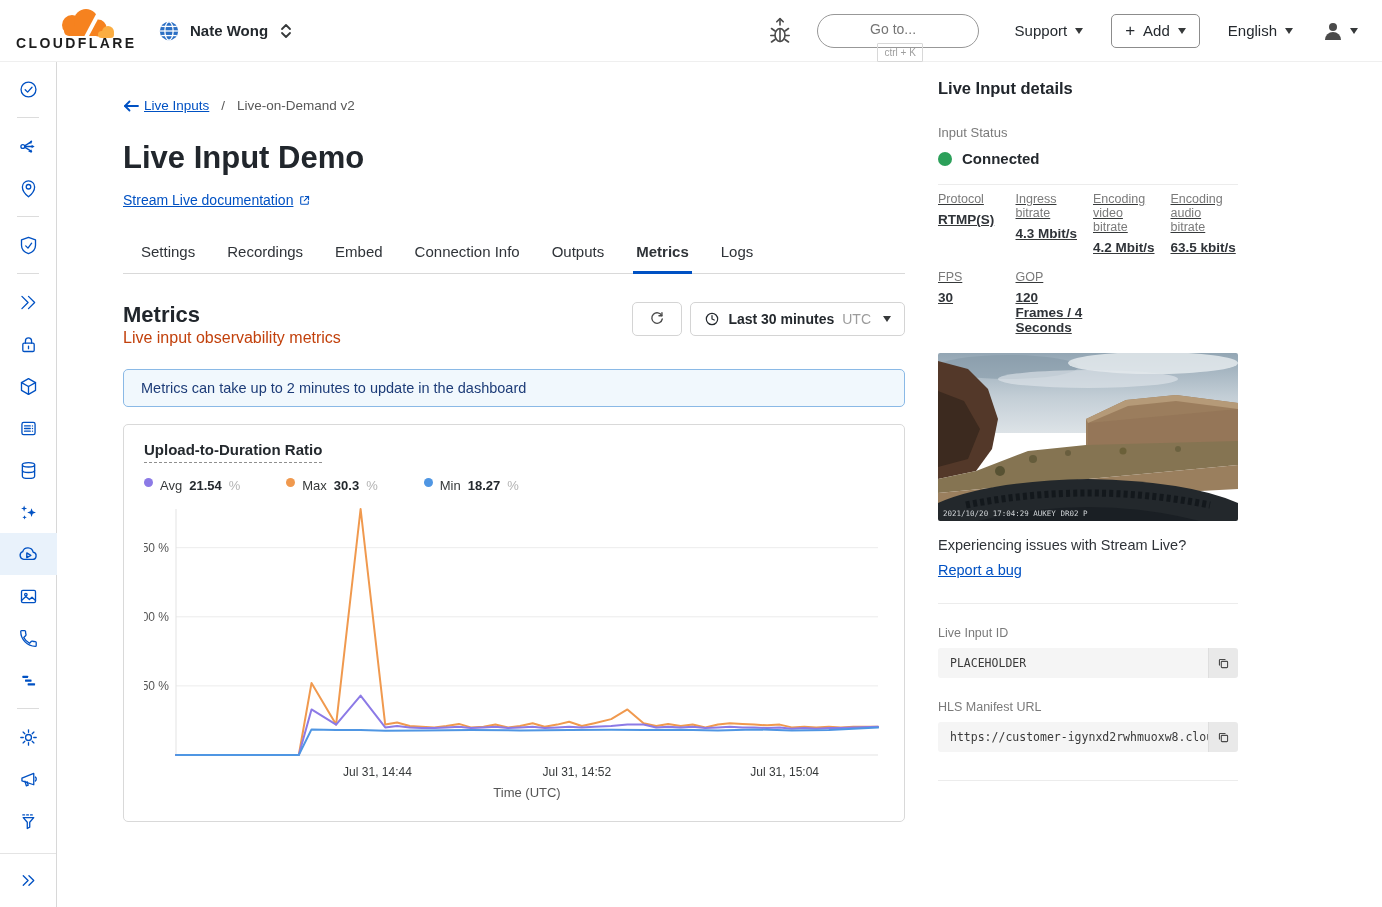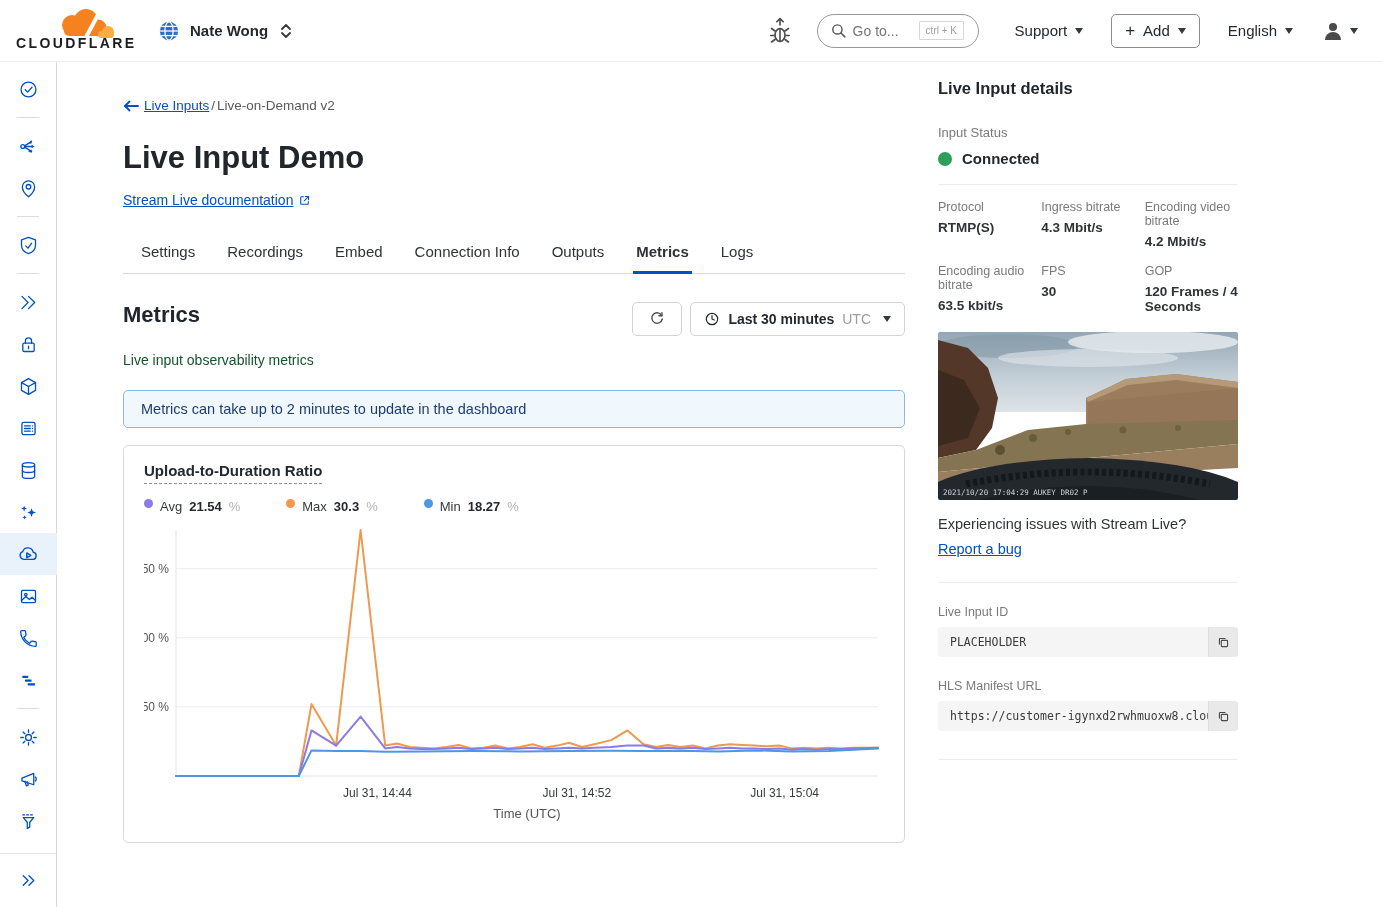--- a/index.html
+++ b/index.html
@@ -12,21 +12,21 @@
     display:flex; align-items:center; padding:0 24px 0 16px; border-bottom:1px solid #efefef; z-index:9; }
   .logo { position:relative; width:112px; height:50px; margin-right:30px; flex:none; }
   .logo .cloud { position:absolute; top:3px; left:30px; }
   .logo .brand { position:absolute; bottom:5px; left:0; font-size:14px; font-weight:700;
     letter-spacing:2.4px; color:#1d1d1d; }
   .acct { display:flex; align-items:center; gap:10px; cursor:pointer; }
   .acct .name { font-size:15px; font-weight:700; color:#24292e; }
   .spacer { flex:1; }
   .bug-btn { margin-right:24px; cursor:pointer; }
   .search-pill { display:flex; align-items:center; gap:6px; border:1px solid #989898;
-    border-radius:17px; height:34px; padding:0 7px 0 12px; width:162px; margin-right:36px; }
+    border-radius:17px; height:34px; padding:0 7px 0 12px; width:162px; margin-right:36px;flex-direction:column; }
   .search-pill input { border:0; outline:0; width:60px; font-size:14px; color:#36393a;
     font-family:"Liberation Sans", sans-serif; background:transparent; }
   .kbd { border:1px solid #d8d8d8; border-radius:1px; color:#9e9e9e; font-size:10px;
     padding:3px 6px; white-space:nowrap; }
   .hmenu { display:flex; align-items:center; gap:8px; font-size:15px; color:#24292e;
     margin-right:28px; cursor:pointer; }
   .add-btn { display:flex; align-items:center; gap:8px; border:1px solid #8c8c8c;
     border-radius:5px; height:34px; padding:0 13px; font-size:15px; color:#24292e;
     background:#fff; margin-right:28px; cursor:pointer; }
   .add-btn .plus { font-size:17px; line-height:1; }
@@ -41,36 +41,36 @@
   .sitem { width:57px; height:42px; display:flex; align-items:center; justify-content:center; cursor:pointer; }
   .sitem.selected { background:#e9f2fb; }
   .sdiv { width:22px; border-top:1px solid #dcdcdc; margin:7px 0; }
   .sicon svg { stroke:#0051c3; stroke-width:1.5; fill:none; stroke-linecap:round; stroke-linejoin:round; }
   .sicon .fillb { fill:#0051c3; stroke:none; }
   .sbottom { position:absolute; bottom:0; left:0; width:56px; height:54px; border-top:1px solid #e4e4e4;
     display:flex; align-items:center; justify-content:center; cursor:pointer; }
 
   
   .main { position:absolute; left:123px; top:62px; width:782px; }
-  .breadcrumb { margin-top:36px; display:flex; align-items:center; gap:2px; font-size:13.5px; }
+  .breadcrumb { margin-top:36px; display:flex; align-items:center; gap:12px; font-size:13.5px; }
   .bc-link { display:flex; align-items:center; gap:5px; color:#0051c3; text-decoration:underline; cursor:pointer; }
   .bc-rest { color:#595959; }
   .page-title { margin-top:27px; font-size:31px; font-weight:700; color:#21262c; }
   .doclink { margin-top:16px; display:inline-flex; align-items:center; gap:5px; font-size:14px;
     color:#0051c3; text-decoration:underline; cursor:pointer; }
 
   .tabs { margin-top:24px; display:flex; border-bottom:1px solid #d9d9d9; padding-left:2px; }
   .tab { position:relative; padding:10px 16px 13px; font-size:15px; color:#2f3338; cursor:pointer; }
   .tab.active { font-weight:700; }
   .tab.active:after { content:""; position:absolute; left:13px; right:13px; bottom:-1px;
     height:3px; background:#0051c3; }
 
   .metrics-head { display:flex; align-items:flex-start; margin-top:28px; }
   .metrics-head h2 { font-size:22px; font-weight:700; color:#21262c; }
-  .metrics-sub { margin-top:24px; font-size:14px; color:#14532d; }
+  .metrics-sub { margin-top:1px; font-size:16px; color:#c2410c; }
   .mh-right { margin-left:auto; display:flex; gap:8px; }
   .icon-btn { width:50px; height:34px; border:1px solid #d4d4d4; border-radius:5px;
     background:#fff; display:flex; align-items:center; justify-content:center; cursor:pointer; }
   .range-btn { height:34px; border:1px solid #d4d4d4; border-radius:5px; background:#fff;
     display:flex; align-items:center; gap:8px; padding:0 13px; font-size:14px; cursor:pointer; }
   .range-btn .rlabel { font-weight:700; color:#24292e; }
   .range-btn .utc { color:#9c9c9c; }
 
   .banner { margin-top:22px; height:38px; display:flex; align-items:center; padding:0 17px;
     background:#f1f8fd; border:1px solid #8ab9e6; border-radius:5px; color:#1d3c78; font-size:14.5px; }
@@ -86,21 +86,21 @@
   #chart-svg { margin-top:8px; font-family:"Liberation Sans", sans-serif; }
 
   
   .panel { position:absolute; left:938px; top:44px; width:300px; }
   .panel-title { margin-top:35px; font-size:16.5px; font-weight:700; color:#21262c; }
   .status-label { margin-top:27px; font-size:13px; color:#7a7a7a; }
   .status-row { margin-top:10px; display:flex; align-items:center; gap:10px; }
   .status-dot { width:14px; height:14px; border-radius:50%; }
   .status-val { font-size:15px; font-weight:700; color:#24292e; }
   .pdivider { border-top:1px solid #ececec; margin-top:17px; }
-  .fgrid { margin-top:15px; display:grid; grid-template-columns:1fr 1fr 1fr; row-gap:15px; column-gap:10px; }
+  .fgrid { margin-top:7px; display:grid; grid-template-columns:1fr 1fr 1fr 1fr; row-gap:15px; column-gap:10px;text-decoration:underline; }
   .flabel { font-size:12.5px; color:#7a7a7a; }
   .fval { margin-top:6px; font-size:13.5px; font-weight:700; color:#2f3338; }
   .thumb { margin-top:18px; width:300px; height:168px; overflow:hidden; border-radius:2px; }
   .issues { margin-top:16px; font-size:14.5px; color:#2f3338; }
   .report { margin-top:9px; display:inline-block; font-size:14.5px; color:#0051c3;
     text-decoration:underline; cursor:pointer; }
   .copyblock { margin-top:22px; }
   .clabel { font-size:12.5px; color:#7a7a7a; }
   .cfield { margin-top:8px; display:flex; height:30px; border-radius:3px; overflow:hidden; }
   .cval { flex:1; background:#f5f5f5; display:flex; align-items:center; padding:0 12px;

